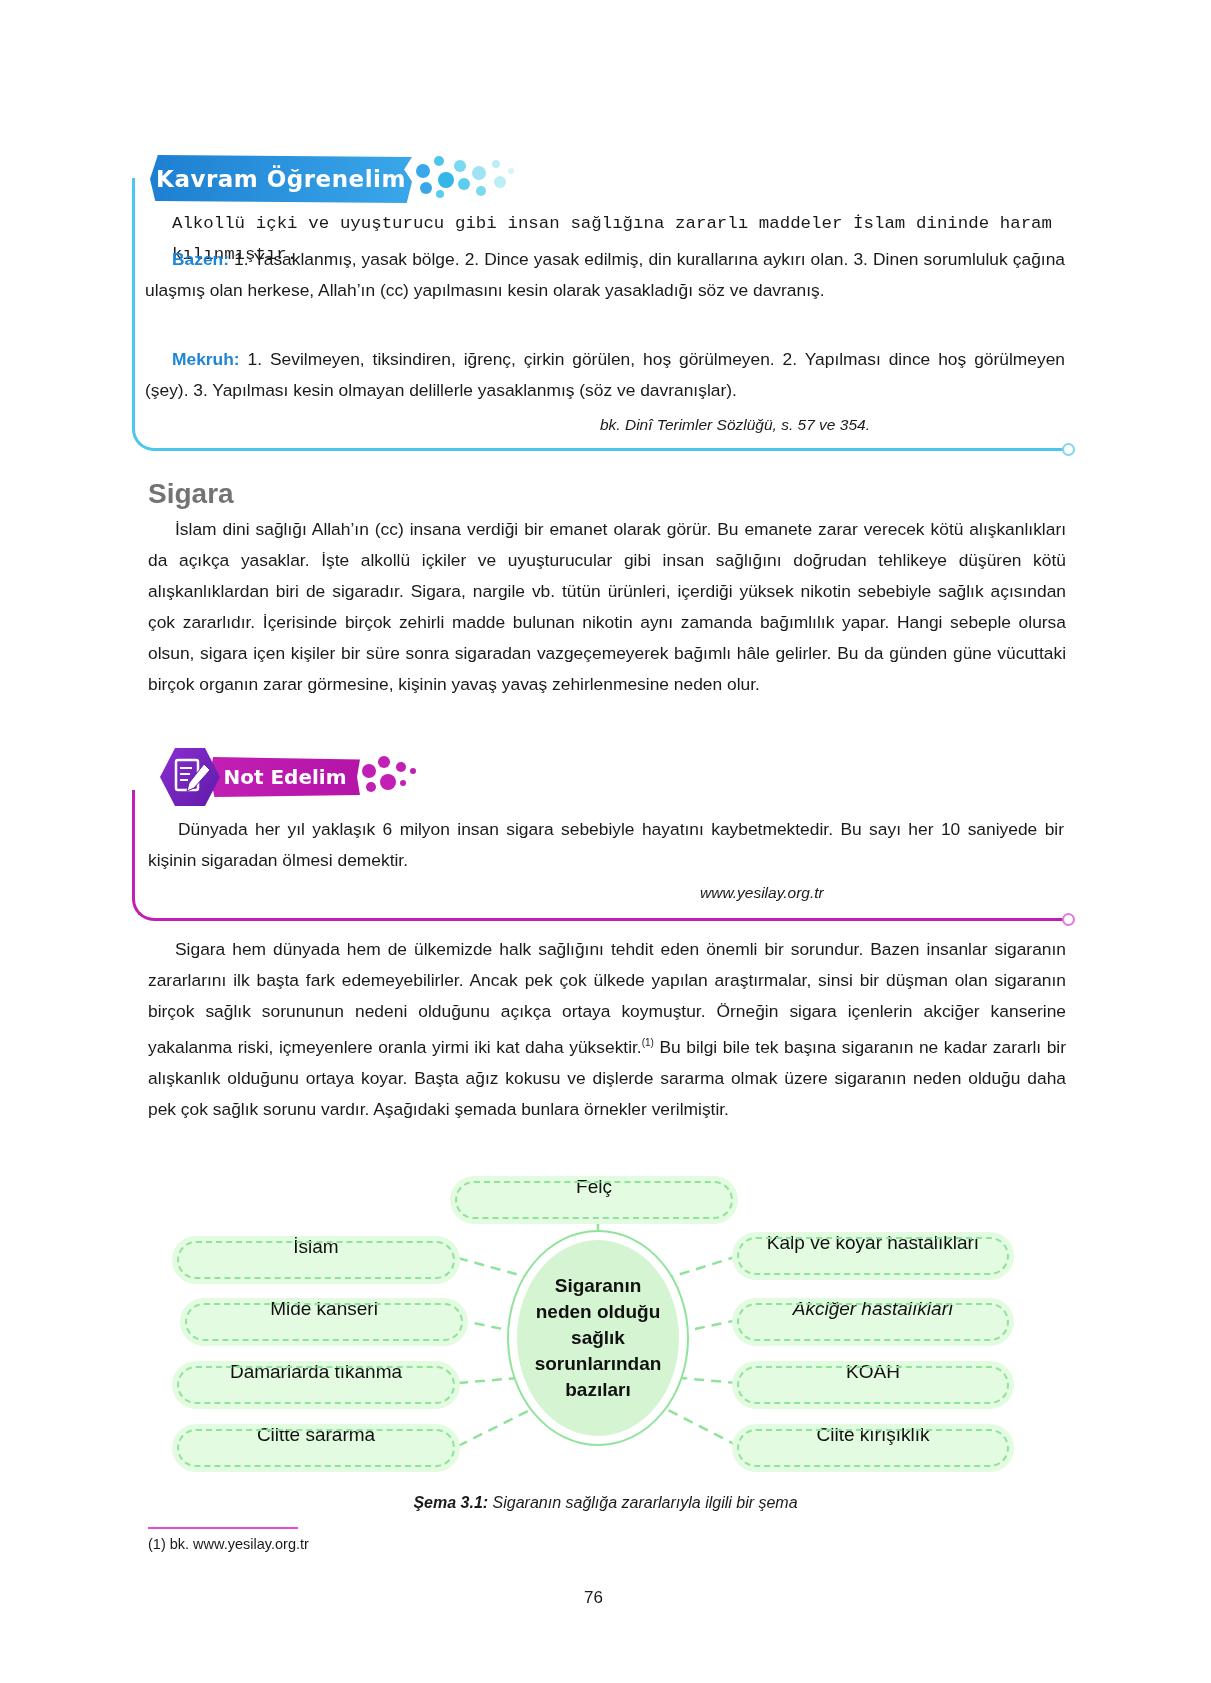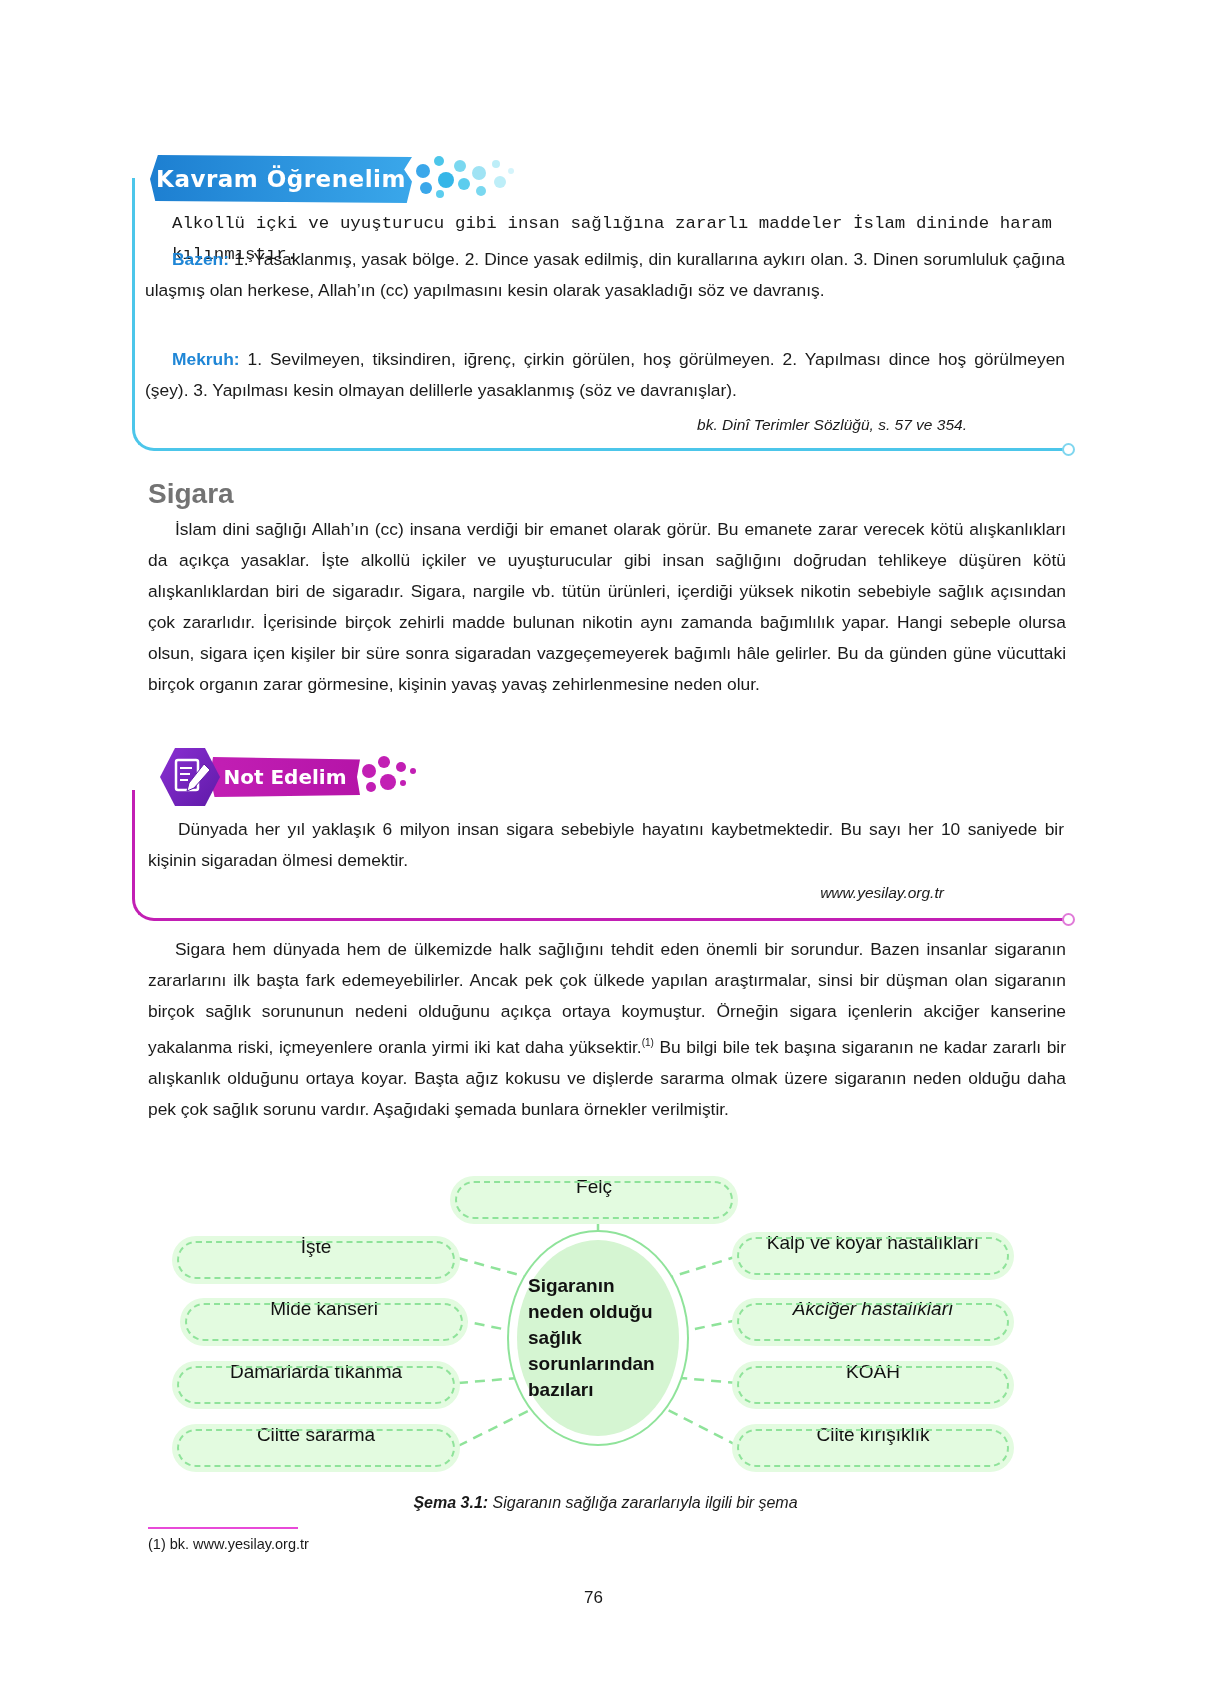--- a/index.html
+++ b/index.html
@@ -15,21 +15,21 @@
   .end-dot { width:9px; height:9px; border:2px solid #7fd6ef; border-radius:50%; background:#fff; }
   .kavram-banner { left:150px; top:155px; height:48px; width:262px;
     background:linear-gradient(90deg,#1d7fd1,#3aa7ea); color:#fff;
     clip-path:polygon(3% 0,100% 4%,97% 30%,100% 55%,98% 100%,2% 96%,0 50%);
     font-family:"DejaVu Sans", sans-serif; font-weight:bold; font-size:23px;
     display:flex; align-items:center; justify-content:center; letter-spacing:0.5px; }
   .dots span { position:absolute; border-radius:50%; }
 
   .body-text { font-size:17.4px; line-height:31px; text-align:justify; }
   .term { color:#1f86d6; font-weight:bold; }
-  .ref { font-style:italic; font-size:15.5px; text-align:center; }
+  .ref { font-style:italic; font-size:15.5px; text-align:left; }
 
   .section-title { left:148px; top:478px; color:#737373; font-weight:bold; font-size:28px; }
 
   
   .not-box { left:132px; top:790px; width:936px; height:128px;
     border-left:3px solid #c21fb4; border-bottom:3px solid #c21fb4;
     border-bottom-left-radius:22px; }
   .not-banner { left:210px; top:757px; width:150px; height:40px;
     background:linear-gradient(90deg,#c21fb4,#b514a8); color:#fff;
     clip-path:polygon(2% 0,100% 6%,98% 50%,100% 95%,3% 100%,0 50%);
@@ -38,21 +38,21 @@
   .hex { left:160px; top:748px; width:60px; height:58px;
     background:linear-gradient(135deg,#8a2fd2,#5f1aa8);
     clip-path:polygon(25% 0,75% 0,100% 50%,75% 100%,25% 100%,0 50%); }
 
   
   .pill { position:absolute; height:48px; border-radius:26px; background:#e3fbe0;
     display:flex; align-items:flex-start; justify-content:center; font-size:19px; color:#111; }
   .pill::after { content:""; position:absolute; inset:5px; border:2px dashed #8fe39a; border-radius:22px; }
   .center-oval { left:517px; top:1240px; width:162px; height:196px; border-radius:50%;
     background:#d5f5d2; box-shadow:0 0 0 8px #fff, 0 0 0 10px #8fe39a;
-    display:flex; align-items:center; justify-content:center; 
+    display:flex; align-items:center; justify-content:center; text-align:center;
     font-weight:bold; font-size:19px; line-height:26px; color:#111; }
   .connectors { left:0; top:0; width:1211px; height:1683px; pointer-events:none; }
 
   .caption { left:0; width:1211px; top:1494px; text-align:center; font-size:16px; font-style:italic; }
   .caption b { font-weight:bold;font-style:italic; }
   .fn-line { left:148px; top:1527px; width:150px; height:2px; background:#e84ad8; }
   .footnote { left:148px; top:1536px; font-size:14.5px; }
   .page-num { left:0; width:1187px; top:1588px; text-align:center; font-weight:normal; font-size:17px; }
 </style>
 </head>
@@ -122,21 +122,21 @@
     <path d="M738 1383 L680 1378"></path>
     <path d="M738 1446 L668 1410"></path>
   </g>
 </svg>
 
 <div class="pill" style="left:450px;top:1176px;width:288px;">
     <span>Felç</span>
   </div>
 
 <div class="pill" style="left:172px;top:1236px;width:288px;">
-    <span>İşte</span>
+    <span>İslam</span>
   </div>
 <div class="pill" style="left:180px;top:1298px;width:288px;">
     <span>Mide kanseri</span>
   </div>
 <div class="pill" style="left:172px;top:1361px;width:288px;">
     <span>Damarlarda tıkanma</span>
   </div>
 <div class="pill" style="left:172px;top:1424px;width:288px;">
     <span>Ciltte sararma</span>
   </div>

